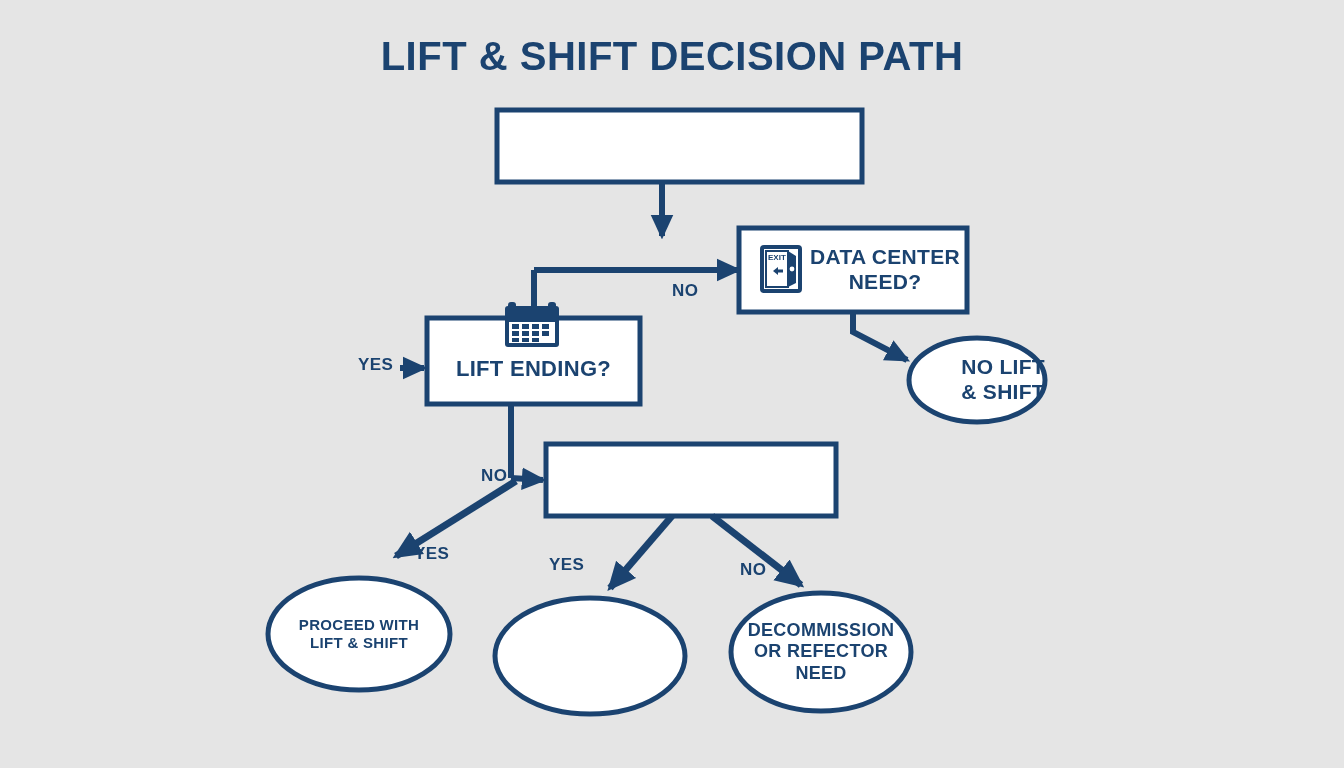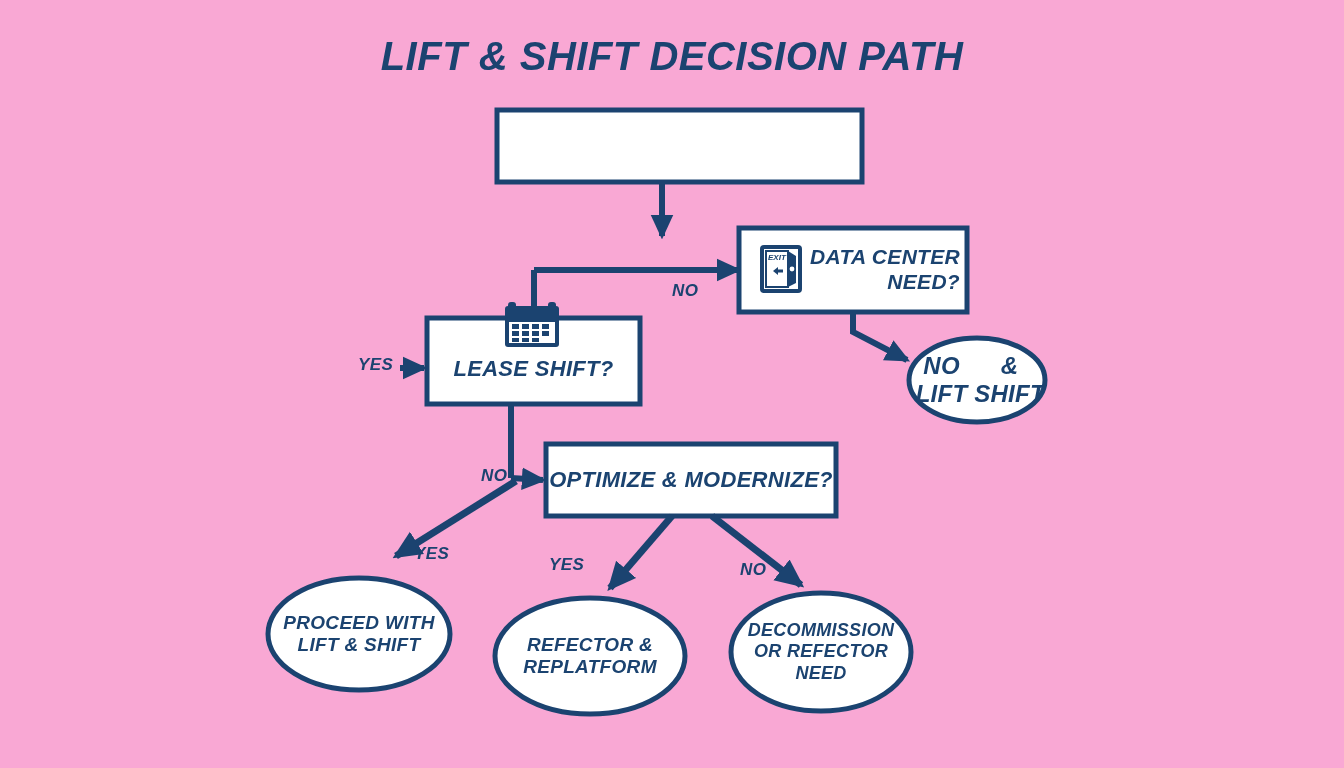--- a/index.html
+++ b/index.html
@@ -8,23 +8,22 @@
     padding: 0;
     background: #ffffff;
   }
   body {
     font-family: "Liberation Sans", sans-serif;
   }
   #canvas {
     position: relative;
     width: 1344px;
     height: 768px;
-    background: #f9a8d4;
+    background: #e5e5e5;
     overflow: hidden;
-    font-style: italic;
   }
   #flow-svg {
     position: absolute;
     left: 0;
     top: 0;
     width: 1344px;
     height: 768px;
   }
   .node-label {
     position: absolute;
@@ -135,47 +134,40 @@
       <rect x="4" y="4" width="34" height="40" fill="#ffffff"></rect>
       <path d="M 6 6 L 28 6 L 28 42 L 6 42 z" fill="#ffffff" stroke="#1b4370" stroke-width="2"></path>
       <path d="M 28 6 L 36 11 L 36 38 L 28 42 z" fill="#1b4370"></path>
       <text x="8" y="15" font-family="Liberation Sans, sans-serif" font-size="8" font-weight="bold" fill="#1b4370">EXIT</text>
       <path d="M 13 26 l 5 -4 v 2.5 h 5 v 3 h -5 v 2.5 z" fill="#1b4370"></path>
       <circle cx="32" cy="24" r="2.4" fill="#ffffff"></circle>
     </g>
   </svg>
 
 
-  <div class="node-label" style="left:810px; top:228px; width:150px; height:84px; font-size:21px; flex-direction:column;align-items:flex-end;">
+  <div class="node-label" style="left:810px; top:228px; width:150px; height:84px; font-size:21px; flex-direction:column;">
     <span>DATA CENTER</span>
     <span>NEED?</span>
   </div>
 
   <div class="node-label" style="left:427px; top:338px; width:213px; height:62px; font-size:22px;">
-    <span>LEASE SHIFT?</span>
+    <span>LIFT ENDING?</span>
   </div>
 
-  <div class="node-label" style="left:546px; top:444px; width:290px; height:72px; font-size:22px;">
-    <span>OPTIMIZE &amp; MODERNIZE?</span>
-  </div>
 
-  <div class="node-label" style="left:909px; top:338px; width:136px; height:84px; font-size:24px; flex-direction:row;">
+  <div class="node-label" style="left:909px; top:338px; width:136px; height:84px; font-size:21px; flex-direction:column;align-items:flex-end;">
     <span>NO LIFT</span>
     <span>&amp; SHIFT</span>
   </div>
 
-  <div class="node-label" style="left:268px; top:578px; width:182px; height:112px; font-size:19px; flex-direction:column;">
+  <div class="node-label" style="left:268px; top:578px; width:182px; height:112px; font-size:15px; flex-direction:column;">
     <span>PROCEED WITH</span>
     <span>LIFT &amp; SHIFT</span>
   </div>
 
-  <div class="node-label" style="left:495px; top:598px; width:190px; height:116px; font-size:19px; flex-direction:column;">
-    <span>REFECTOR &amp;</span>
-    <span>REPLATFORM</span>
-  </div>
 
   <div class="node-label" style="left:731px; top:593px; width:180px; height:118px; font-size:18px; flex-direction:column;">
     <span>DECOMMISSION</span>
     <span>OR REFECTOR</span>
     <span>NEED</span>
   </div>
 
   <div class="edge-label" style="left:672px; top:281px;">NO</div>
 
   <div class="edge-label" style="left:358px; top:355px;">YES</div>

